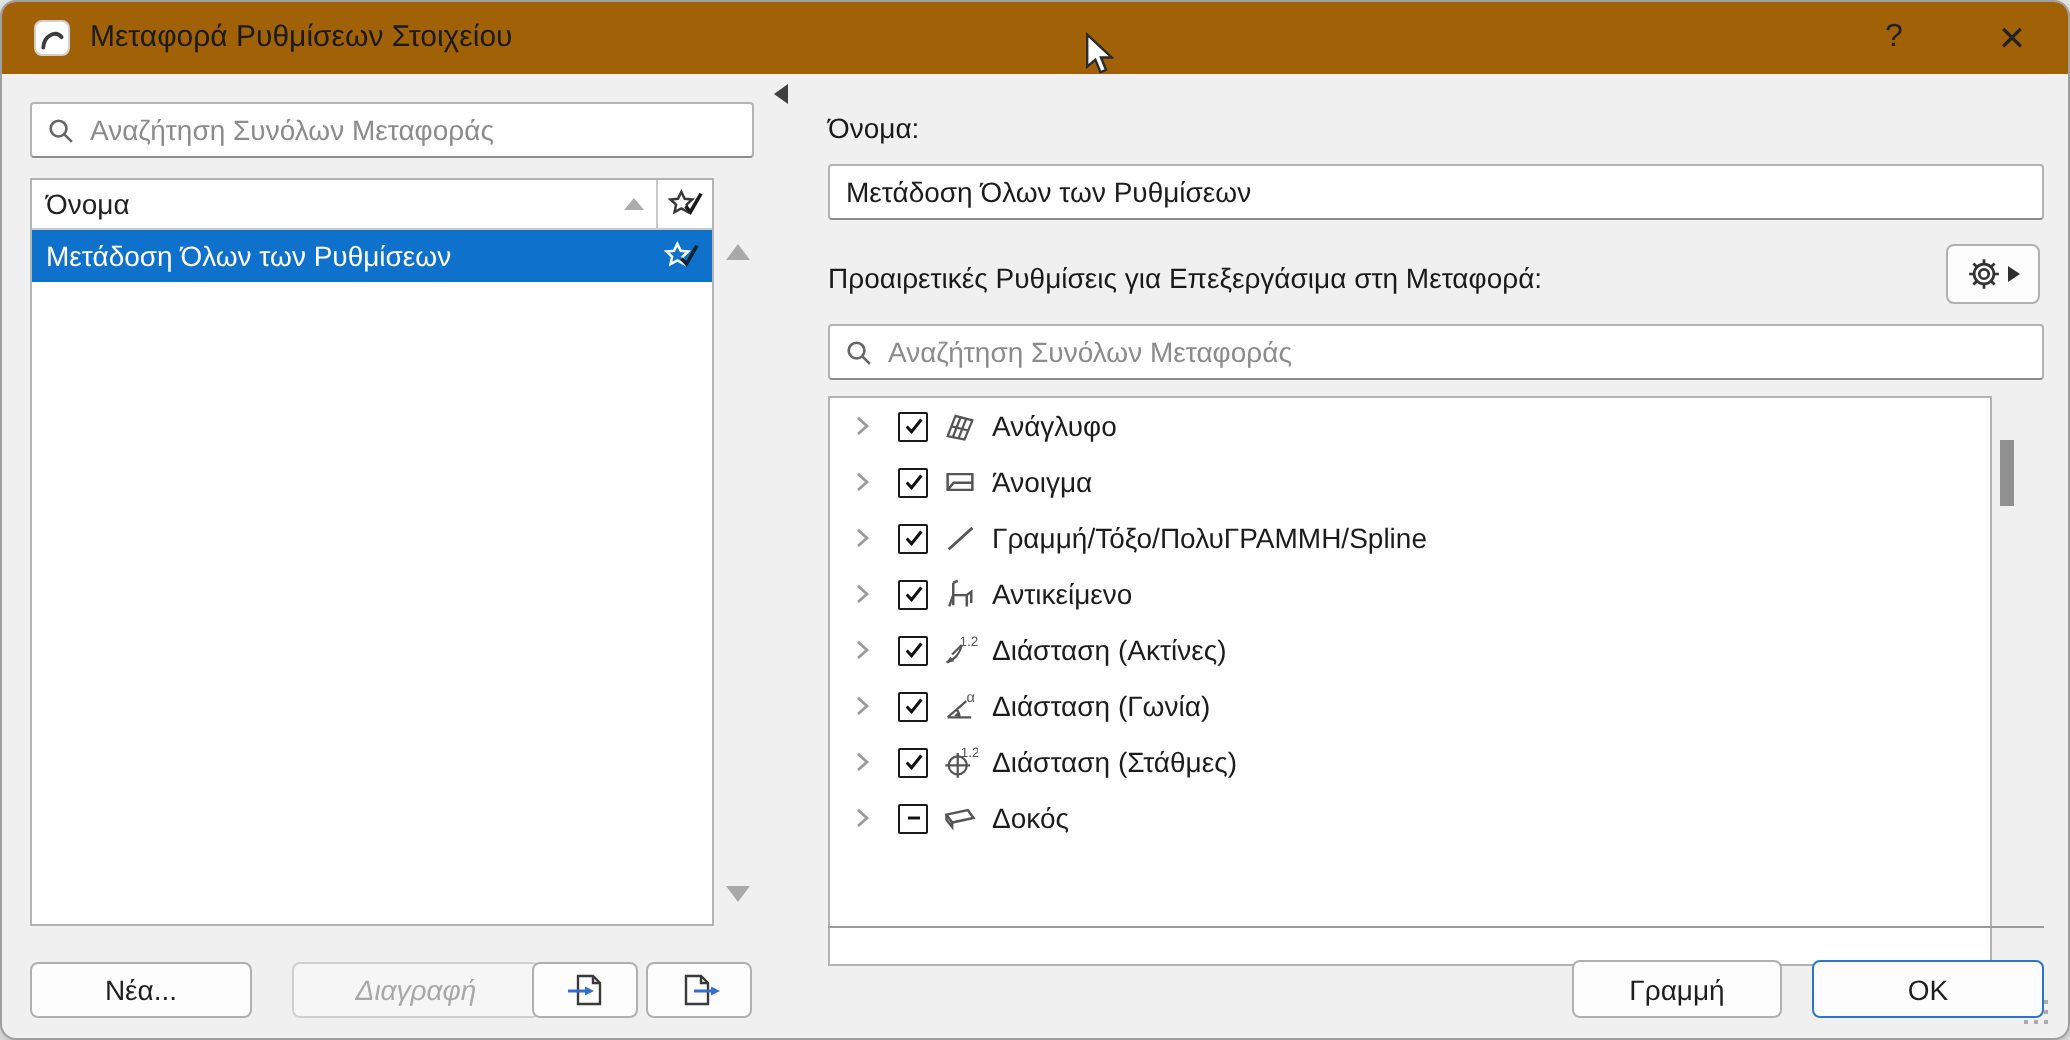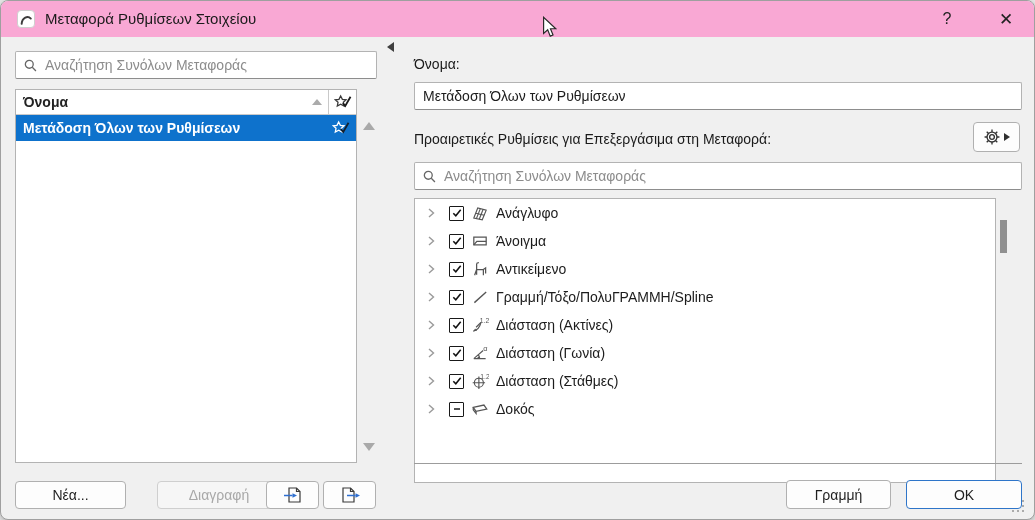--- a/index.html
+++ b/index.html
@@ -4,21 +4,21 @@
 <style>
   * { box-sizing: border-box; margin: 0; padding: 0; }
   html,body { width:1035px; height:520px; font-family:"Liberation Sans", sans-serif; background:#e9e9e9; }
   :root { --accent:#0e72cc; }
 
   .dialog { position:absolute; left:0; top:0; width:1035px; height:520px;
     background:#f0f0f0; border:1px solid #9f9f9f; border-radius:8px; overflow:hidden;
     box-shadow:0 2px 6px rgba(0,0,0,.25); }
 
   
-  .titlebar { position:absolute; left:0; top:0; width:100%; height:36px; background:#f9a8d4;text-align:right; }
+  .titlebar { position:absolute; left:0; top:0; width:100%; height:36px; background:#a16207;text-align:right; }
   .app-logo { position:absolute; left:16px; top:9px; width:18px; height:18px; background:#fff;
     border:1px solid #cfcfcf; border-radius:4px; display:flex; align-items:center; justify-content:center; }
   .app-logo svg { width:14px; height:14px; }
   .win-title { position:absolute; left:44px; top:0; line-height:36px; font-size:15px; color:#1b1b1b; }
   .tb-btn { position:absolute; top:0; height:36px; display:flex; align-items:center; justify-content:center;
     font-size:16px; color:#222; cursor:default; }
   .tb-help { left:932px; width:28px; }
   .tb-close { left:988px; width:34px; font-size:17px; }
 
   
@@ -28,21 +28,21 @@
     background:transparent; padding-left:29px; font-size:14px; font-family:inherit; color:#222; }
   .search-wrap input::placeholder { color:#8c8c8c; opacity:1; }
 
   .btn { position:absolute; height:28px; background:#fdfdfd; border:1px solid #b0b0b0; border-radius:4px;
     font-size:14px; color:#1f1f1f; font-family:inherit; display:flex; align-items:center; justify-content:center; cursor:default; }
   .btn.disabled { color:#a8a8a8; background:#f6f6f6; border-color:#cfcfcf; }
   .btn.default { border:1.5px solid #2e75c9; }
 
   
   .list-box { position:absolute; left:14px; top:88px; width:342px; height:374px; background:#fff;
-    border:1px solid #b3b3b3;font-weight:bold; }
+    border:1px solid #b3b3b3; }
   .list-header { height:25px; border-bottom:1px solid #c9c9c9; display:flex; align-items:center; }
   .list-header .col-name { flex:1; padding-left:7px; font-size:14px; color:#222; }
   .tri-up { width:0; height:0; border-left:5px solid transparent; border-right:5px solid transparent;
     border-bottom:6px solid #ababab; margin-right:6px; }
   .hdr-star { width:28px; height:100%; border-left:1px solid #c9c9c9; display:flex; align-items:center; justify-content:center; }
   .star-check svg { width:18px; height:16px; }
   .star-check .sc-star { stroke:#3a3a3a; }
   .star-check .sc-check { stroke:#1c1c1c; }
   .list-row { height:26px; display:flex; align-items:center; }
   .list-row.selected { background:var(--accent); }
@@ -140,21 +140,21 @@
             </svg>
     </span>
   </div>
       </div>
   </div>
 
   <span class="scroll-arrow scroll-up"></span>
   <span class="scroll-arrow scroll-down"></span>
 
   <button class="btn" style="left:14px; top:480px; width:111px;">Νέα...</button>
-  <button class="btn disabled" style="left:156px; top:480px; width:124px;">Διαγραφή</button>
+  <button class="btn disabled" style="left:145px; top:480px; width:124px;font-style:italic;">Διαγραφή</button>
   <button class="btn" style="left:265px; top:480px; width:53px;">
     <svg viewBox="0 0 22 18" style="width:22px;height:18px;">
         <g fill="none" stroke="#3a3a3a" stroke-width="1.2">
           <path d="M7 2 H14.5 L18 5.5 V16 H7 Z"></path>
           <path d="M14.5 2 V5.5 H18"></path>
         </g>
         <path d="M2 9.5 H10.5" fill="none" stroke="#2e6fd0" stroke-width="1.5"></path>
         <polygon points="15,9.5 10.5,7.2 10.5,11.8" fill="#2e6fd0"></polygon>
       </svg>
   </button>
@@ -241,41 +241,41 @@
       <svg viewBox="0 0 16 16">
               <path d="M6 4 L10.5 8 L6 12" fill="none" stroke="#9a9a9a" stroke-width="1.4"></path>
             </svg>
     </span>
     <span class="checkbox">
             <svg viewBox="0 0 14 14">
               <path d="M2.7 7.3 L5.6 10.3 L11.3 3.2" fill="none" stroke="#111" stroke-width="1.8"></path>
             </svg>
           </span>
     <span class="tree-icon"><svg viewBox="0 0 16 16">
+              <path d="M3 13 L13.5 3.5" fill="none" stroke="#555" stroke-width="1.2"></path>
+            </svg></span>
+    <span class="tree-label">Γραμμή/Τόξο/ΠολυΓΡΑΜΜΗ/Spline</span>
+  </div>
+        <div class="tree-row">
+    <span class="tree-chevron">
+      <svg viewBox="0 0 16 16">
+              <path d="M6 4 L10.5 8 L6 12" fill="none" stroke="#9a9a9a" stroke-width="1.4"></path>
+            </svg>
+    </span>
+    <span class="checkbox">
+            <svg viewBox="0 0 14 14">
+              <path d="M2.7 7.3 L5.6 10.3 L11.3 3.2" fill="none" stroke="#111" stroke-width="1.8"></path>
+            </svg>
+          </span>
+    <span class="tree-icon"><svg viewBox="0 0 16 16">
               <g fill="none" stroke="#555" stroke-width="1.1">
                 <path d="M5 3 V13 M5 8.5 H11 M11 8.5 V13.5 M5 8.5 L3.2 13.5 M11 8.5 L13 7 V12 M5 3 L7 2.2"></path>
               </g>
             </svg></span>
     <span class="tree-label">Αντικείμενο</span>
-  </div>
-        <div class="tree-row">
-    <span class="tree-chevron">
-      <svg viewBox="0 0 16 16">
-              <path d="M6 4 L10.5 8 L6 12" fill="none" stroke="#9a9a9a" stroke-width="1.4"></path>
-            </svg>
-    </span>
-    <span class="checkbox">
-            <svg viewBox="0 0 14 14">
-              <path d="M2.7 7.3 L5.6 10.3 L11.3 3.2" fill="none" stroke="#111" stroke-width="1.8"></path>
-            </svg>
-          </span>
-    <span class="tree-icon"><svg viewBox="0 0 16 16">
-              <path d="M3 13 L13.5 3.5" fill="none" stroke="#555" stroke-width="1.2"></path>
-            </svg></span>
-    <span class="tree-label">Γραμμή/Τόξο/ΠολυΓΡΑΜΜΗ/Spline</span>
   </div>
         <div class="tree-row">
     <span class="tree-chevron">
       <svg viewBox="0 0 16 16">
               <path d="M6 4 L10.5 8 L6 12" fill="none" stroke="#9a9a9a" stroke-width="1.4"></path>
             </svg>
     </span>
     <span class="checkbox">
             <svg viewBox="0 0 14 14">
               <path d="M2.7 7.3 L5.6 10.3 L11.3 3.2" fill="none" stroke="#111" stroke-width="1.8"></path>

